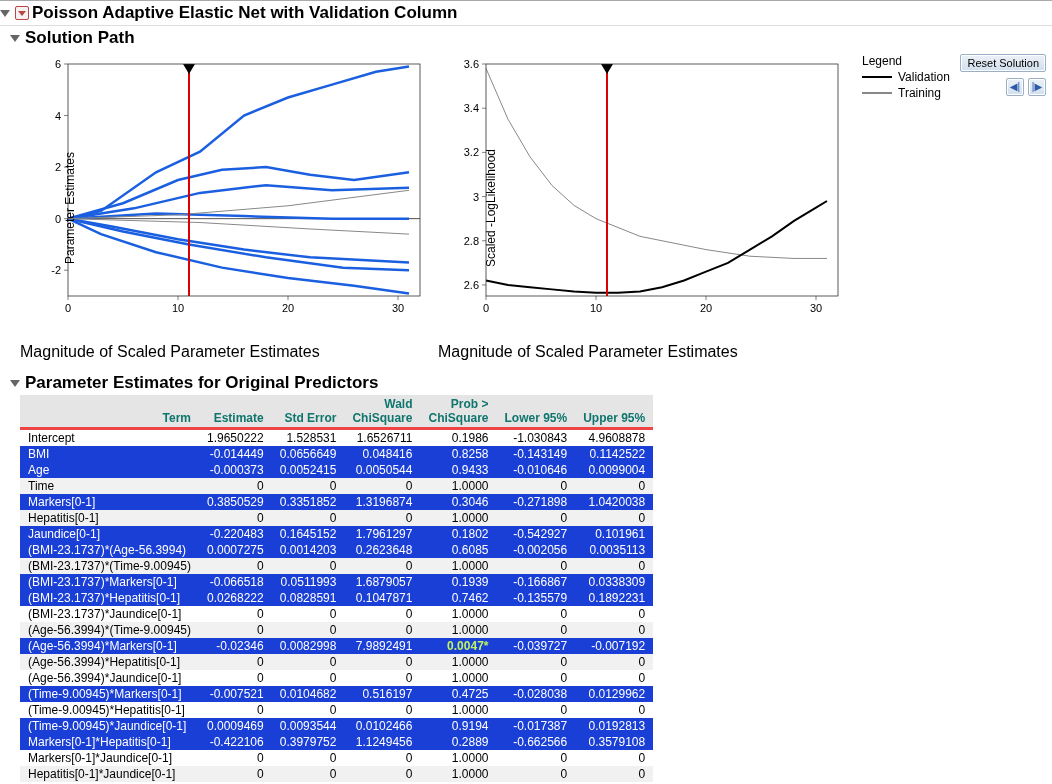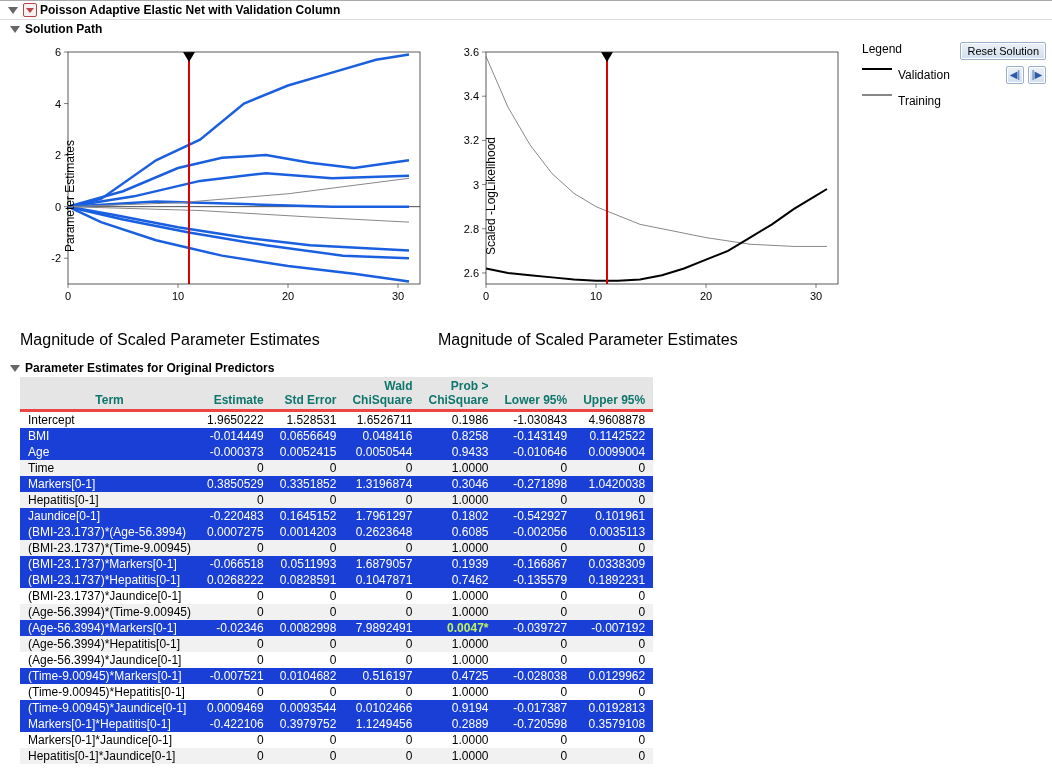--- a/index.html
+++ b/index.html
@@ -4,22 +4,22 @@
 <style>
   body {
     margin: 0;
     font-family: "Segoe UI", Arial, sans-serif;
     font-size: 12px;
     background: #fff;
     color: #000;
   }
   .section-header {
     font-weight: bold;
-    font-size: 12px;
-    padding: 2px 8px;
+    font-size: 17px;
+    padding: 2px 0;
     display: flex;
     align-items: center;
     gap: 3px;
   }
   .section-header.top {
     border-top: 1px solid #aaa;
     border-bottom: 1px solid #ddd;
   }
   .disclosure {
     display: inline-block;
@@ -69,22 +69,23 @@
     text-align: left;
     font-size: 16px;
     margin-top: 16px;
   }
   .legend-block {
     margin-left: 6px;
     font-size: 12px;
   }
   .legend-item {
     display: flex;
+    align-items: center;
     gap: 6px;
-    margin-top: 12px;
+    margin-top: 2px;
   }
   .legend-swatch {
     width: 30px; height: 2px;
     background: #000;
   }
   .legend-swatch.gray { background: #888; }
   .controls {
     margin-left: auto;
     text-align: left;
   }
@@ -124,21 +125,21 @@
   }
   table.param th {
     background: #e5e5e5;
     color: #0f766e;
     font-weight: bold;
     text-align: right;
     padding: 2px 8px;
     border-bottom: 3px solid #ef4444;
     vertical-align: bottom;
   }
-  table.param th:first-child { text-align: center; }
+  table.param th:first-child { text-align: right; }
   table.param td {
     padding: 1px 8px;
     text-align: right;
   }
   table.param td:first-child { text-align: left; }
   tr.sel td {
     background: #1a3fd6;
     color: #fff;
   }
   tr.alt td { background: #f1f1f1; }
@@ -447,21 +448,21 @@
           <td>0.9194</td>
           <td>-0.017387</td>
           <td>0.0192813</td>
         </tr>
         <tr class="sel">
           <td>Markers[0-1]*Hepatitis[0-1]</td>
           <td>-0.422106</td>
           <td>0.3979752</td>
           <td>1.1249456</td>
           <td>0.2889</td>
-          <td>-0.720598</td>
+          <td>-0.662566</td>
           <td>0.3579108</td>
         </tr>
         <tr>
           <td>Markers[0-1]*Jaundice[0-1]</td>
           <td>0</td>
           <td>0</td>
           <td>0</td>
           <td>1.0000</td>
           <td>0</td>
           <td>0</td>

